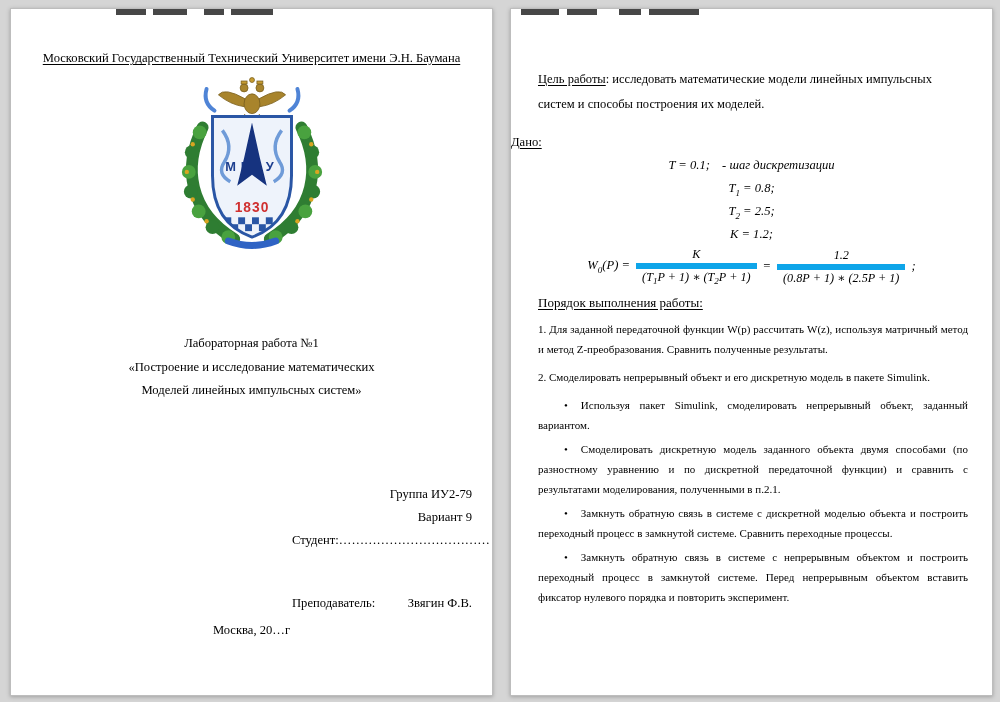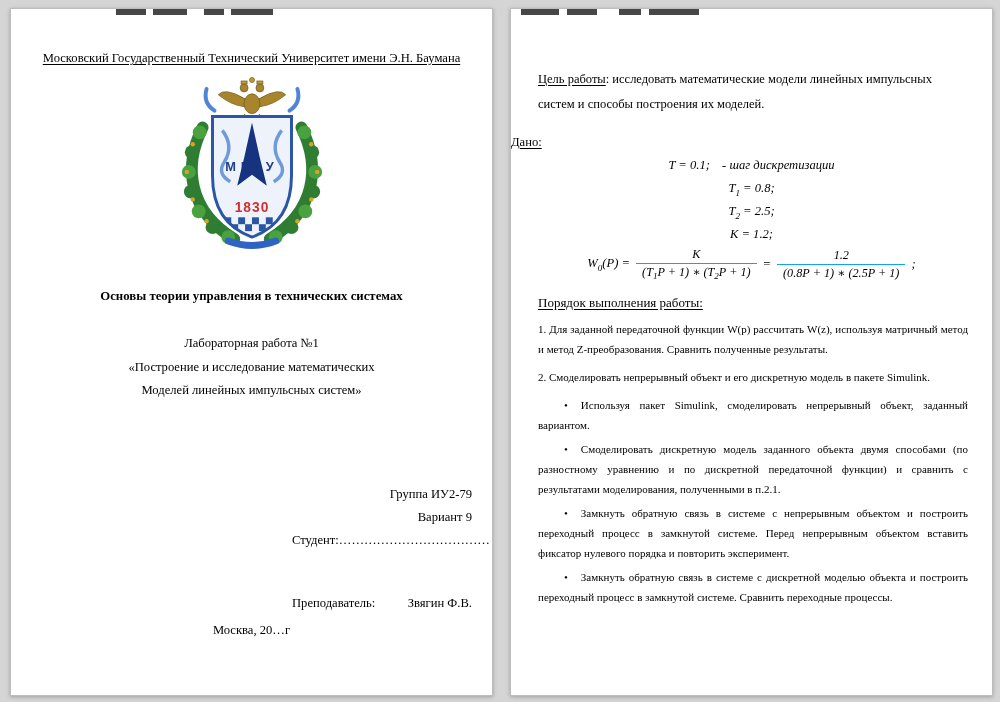--- a/index.html
+++ b/index.html
@@ -43,21 +43,21 @@
   .m-t2{top:195px;}
   .m-k{top:218px;}
   .math-line .comment{margin-left:9px;}
   sub{font-size:9px;}
   .formula{
     position:absolute;top:238px;left:0;right:0;display:flex;justify-content:center;
     align-items:center;gap:6px;font-style:italic;font-size:12.6px;
   }
   .frac{display:inline-flex;flex-direction:column;text-align:center;font-size:12.2px;}
   .frac .num{padding:0 6px 1px;}
-  .frac .den{border-top:1px solid #0ea5e9;padding:1px 6px 0;text-align:center;}
+  .frac .den{border-top:6px solid #0ea5e9;padding:1px 6px 0;text-align:center;}
   .order-label{position:absolute;top:286px;left:27px;font-size:13px;text-decoration:underline;text-underline-offset:2px;}
   .body-text{position:absolute;top:310px;left:27px;width:430px;font-size:11px;line-height:20px;text-align:justify;}
   .body-text p{margin:0 0 8px;}
   .body-text p.bullet{text-indent:26px;margin:0 0 4px;}
   .marker{margin-right:13px;}
 </style>
 </head>
 <body>
 
 <div class="canvas">
@@ -139,21 +139,20 @@
               <rect x="59" y="153" width="7" height="7"></rect>
                 <rect x="73" y="153" width="7" height="7"></rect>
               <rect x="87" y="153" width="7" height="7"></rect>
                 <rect x="101" y="153" width="7" height="7"></rect>
             </g>
           </g>
         </g>
       </svg>
     </div>
 
-    <div class="cline course-title">Основы теории управления в технических системах</div>
     <div class="cline lab-title">Лабораторная работа №1</div>
     <div class="cline sub2">Моделей линейных импульсных систем»</div>
     <div class="cline sub1">«Построение и исследование математических</div>
 
     <div class="credits">
       <div class="cr r">Группа ИУ2-79</div>
       <div class="cr r">Вариант 9</div>
       <div class="cr l">Студент:………………………………</div>
       <div class="cr teacher">
         <span>Преподаватель:</span>
@@ -209,21 +208,21 @@
     <div class="body-text">
       <p class="num">1. Для заданной передаточной функции W(p) рассчитать W(z), используя матричный метод и метод Z-преобразования. Сравнить полученные результаты.</p>
       <p class="num">2. Смоделировать непрерывный объект и его дискретную модель в пакете Simulink.</p>
       <p class="bullet">
         <span class="marker">•</span><span>Используя пакет Simulink, смоделировать непрерывный объект, заданный вариантом.</span>
       </p>
       <p class="bullet">
         <span class="marker">•</span><span>Смоделировать дискретную модель заданного объекта двумя способами (по разностному уравнению и по дискретной передаточной функции) и сравнить с результатами моделирования, полученными в п.2.1.</span>
       </p>
       <p class="bullet">
+        <span class="marker">•</span><span>Замкнуть обратную связь в системе с дискретной моделью объекта и построить переходный процесс в замкнутой системе. Сравнить переходные процессы.</span>
+      </p>
+      <p class="bullet">
         <span class="marker">•</span><span>Замкнуть обратную связь в системе с непрерывным объектом и построить переходный процесс в замкнутой системе. Перед непрерывным объектом вставить фиксатор нулевого порядка и повторить эксперимент.</span>
       </p>
-      <p class="bullet">
-        <span class="marker">•</span><span>Замкнуть обратную связь в системе с дискретной моделью объекта и построить переходный процесс в замкнутой системе. Сравнить переходные процессы.</span>
-      </p>
     </div>
   </div>
 
 </div>
 
 </body></html>

